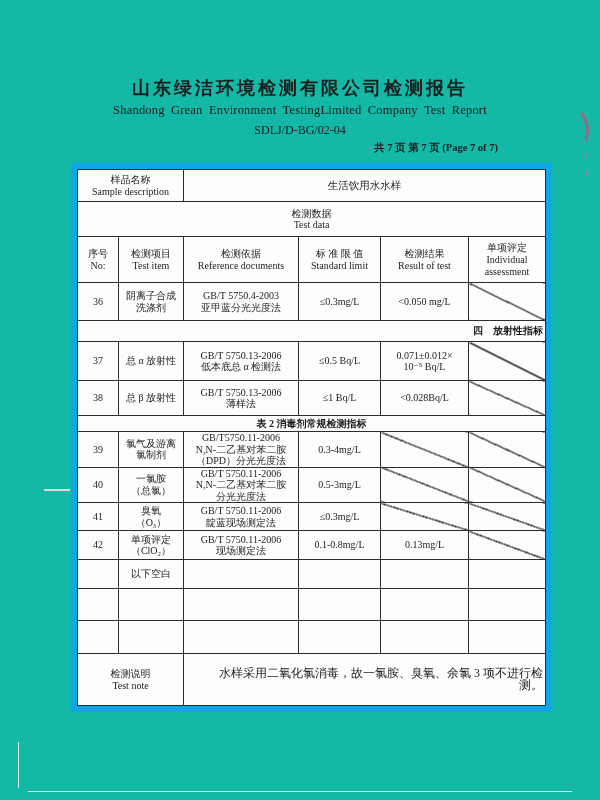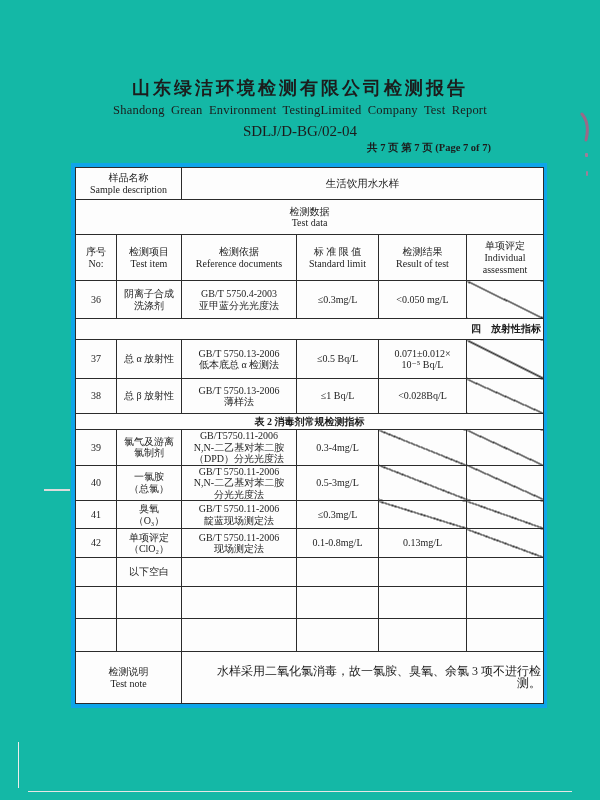--- a/index.html
+++ b/index.html
@@ -4,24 +4,24 @@
 <style>
   html,body{margin:0;padding:0;}
   .page{
     position:relative;width:600px;height:800px;background:#14b8a6;overflow:hidden;
     font-family:"Liberation Serif","DejaVu Serif",serif;color:#1c1c1c;
   }
   .doc-title{position:absolute;top:76px;left:0;width:100%;text-align:center;
     font-size:18px;font-weight:bold;letter-spacing:3px;}
   .doc-subtitle{position:absolute;top:103px;left:0;width:100%;text-align:center;
     font-size:12.5px;font-weight:normal;word-spacing:3px;letter-spacing:.2px;}
-  .doc-code{position:absolute;top:123px;left:0;width:100%;text-align:center;font-size:15px;}
-  .page-note{position:absolute;top:141px;right:109px;font-size:10.5px;font-weight:bold;}
-
-  .tbl-wrap{position:absolute;left:71px;top:163px;width:468px;border:4px solid #0ea5e9;background:#fdfdfd;}
+  .doc-code{position:absolute;top:123px;left:0;width:100%;text-align:center;font-size:12px;}
+  .page-note{position:absolute;top:141px;right:102px;font-size:10.5px;font-weight:bold;}
+
+  .tbl-wrap{position:absolute;left:71px;top:163px;width:468px;border:6px solid #0ea5e9;background:#fdfdfd;}
   table{width:100%;border-collapse:collapse;table-layout:fixed;}
   table+table{margin-top:-1px;}
   td{border:1px solid #2b2b2b;text-align:center;vertical-align:middle;
      padding:0 2px;font-size:10px;line-height:11.5px;white-space:pre-line;overflow:hidden;}
   .b{font-weight:bold;}
   .left{text-align:right;padding-left:15px;}
   .note-text{text-align:right;padding-left:12px;font-size:12px;}
   .val{font-size:10.5px;}
   .hdr{line-height:12px;}
   

